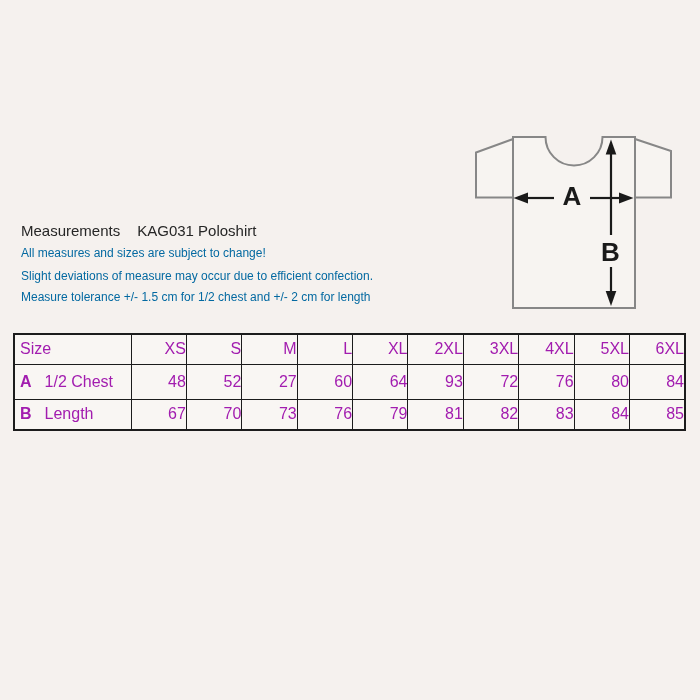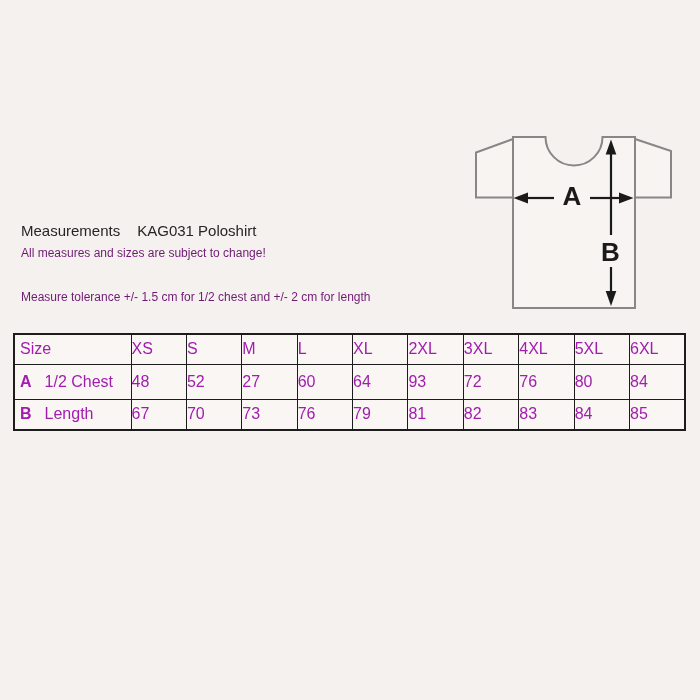--- a/index.html
+++ b/index.html
@@ -18,21 +18,21 @@
     top: 222px;
     font-size: 15px;
     color: #262626;
     white-space: nowrap;
   }
   .title .prod { margin-left: 17px; }
   .note {
     position: absolute;
     left: 21px;
     font-size: 12px;
-    color: #701a75;
+    color: #0369a1;
     white-space: nowrap;
   }
   .n1 { top: 246px; }
   .n2 { top: 269px; }
   .n3 { top: 290px; }
 
   .shirt { position: absolute; left: 458px; top: 116px; }
   .outline { fill: #f7f4f1; stroke: #878787; stroke-width: 2; }
   .arrow line { stroke: #1a1a1a; stroke-width: 2.2; }
   .arrow polygon { fill: #1a1a1a; stroke: none; }
@@ -51,41 +51,42 @@
     width: 673px;
     border-collapse: collapse;
     table-layout: fixed;
     background: #f9f6f3;
     font-size: 16px;
     color: #a21caf;
     border: 2px solid #1c1c1c;
   }
   .size-table th, .size-table td {
     border: 1px solid #1c1c1c;
-    text-align: left;
+    text-align: right;
     font-weight: normal;
     padding: 0;
     overflow: hidden;
   }
   .size-table thead tr { height: 30px; }
   .size-table tbody tr.r0 { height: 35px; }
   .size-table tbody tr.r1 { height: 31px; }
   .c-size { text-align: left !important; padding-left: 5px !important; }
   .rk { font-weight: bold; margin-right: 13px; }
 </style>
 </head>
 <body>
 
 <div class="page">
 
   <div class="title">
     <span>Measurements</span><span class="prod">KAG031 Poloshirt</span>
   </div>
 
   <div class="note n1">All measures and sizes are subject to change!</div>
+  <div class="note n2">Slight deviations of measure may occur due to efficient confection.</div>
   <div class="note n3">Measure tolerance +/- 1.5 cm for 1/2 chest and +/- 2 cm for length</div>
 
   <svg class="shirt" width="240" height="212" viewBox="458 116 240 212" xmlns="http://www.w3.org/2000/svg">
     <polygon class="outline" points="513,139 476,152.5 476,197.5 513,197.5"></polygon>
     <polygon class="outline" points="635,139 671,151 671,197.5 635,197.5"></polygon>
     <path class="outline" d="M513,308 L513,137 L545.5,137 A28.5,28.5 0 0 0 602.5,137 L635,137 L635,308 Z"></path>
 
     <g class="arrow">
       <line x1="526" y1="198" x2="554" y2="198"></line>
       <polygon points="513.5,198 528,192.6 528,203.4"></polygon>

